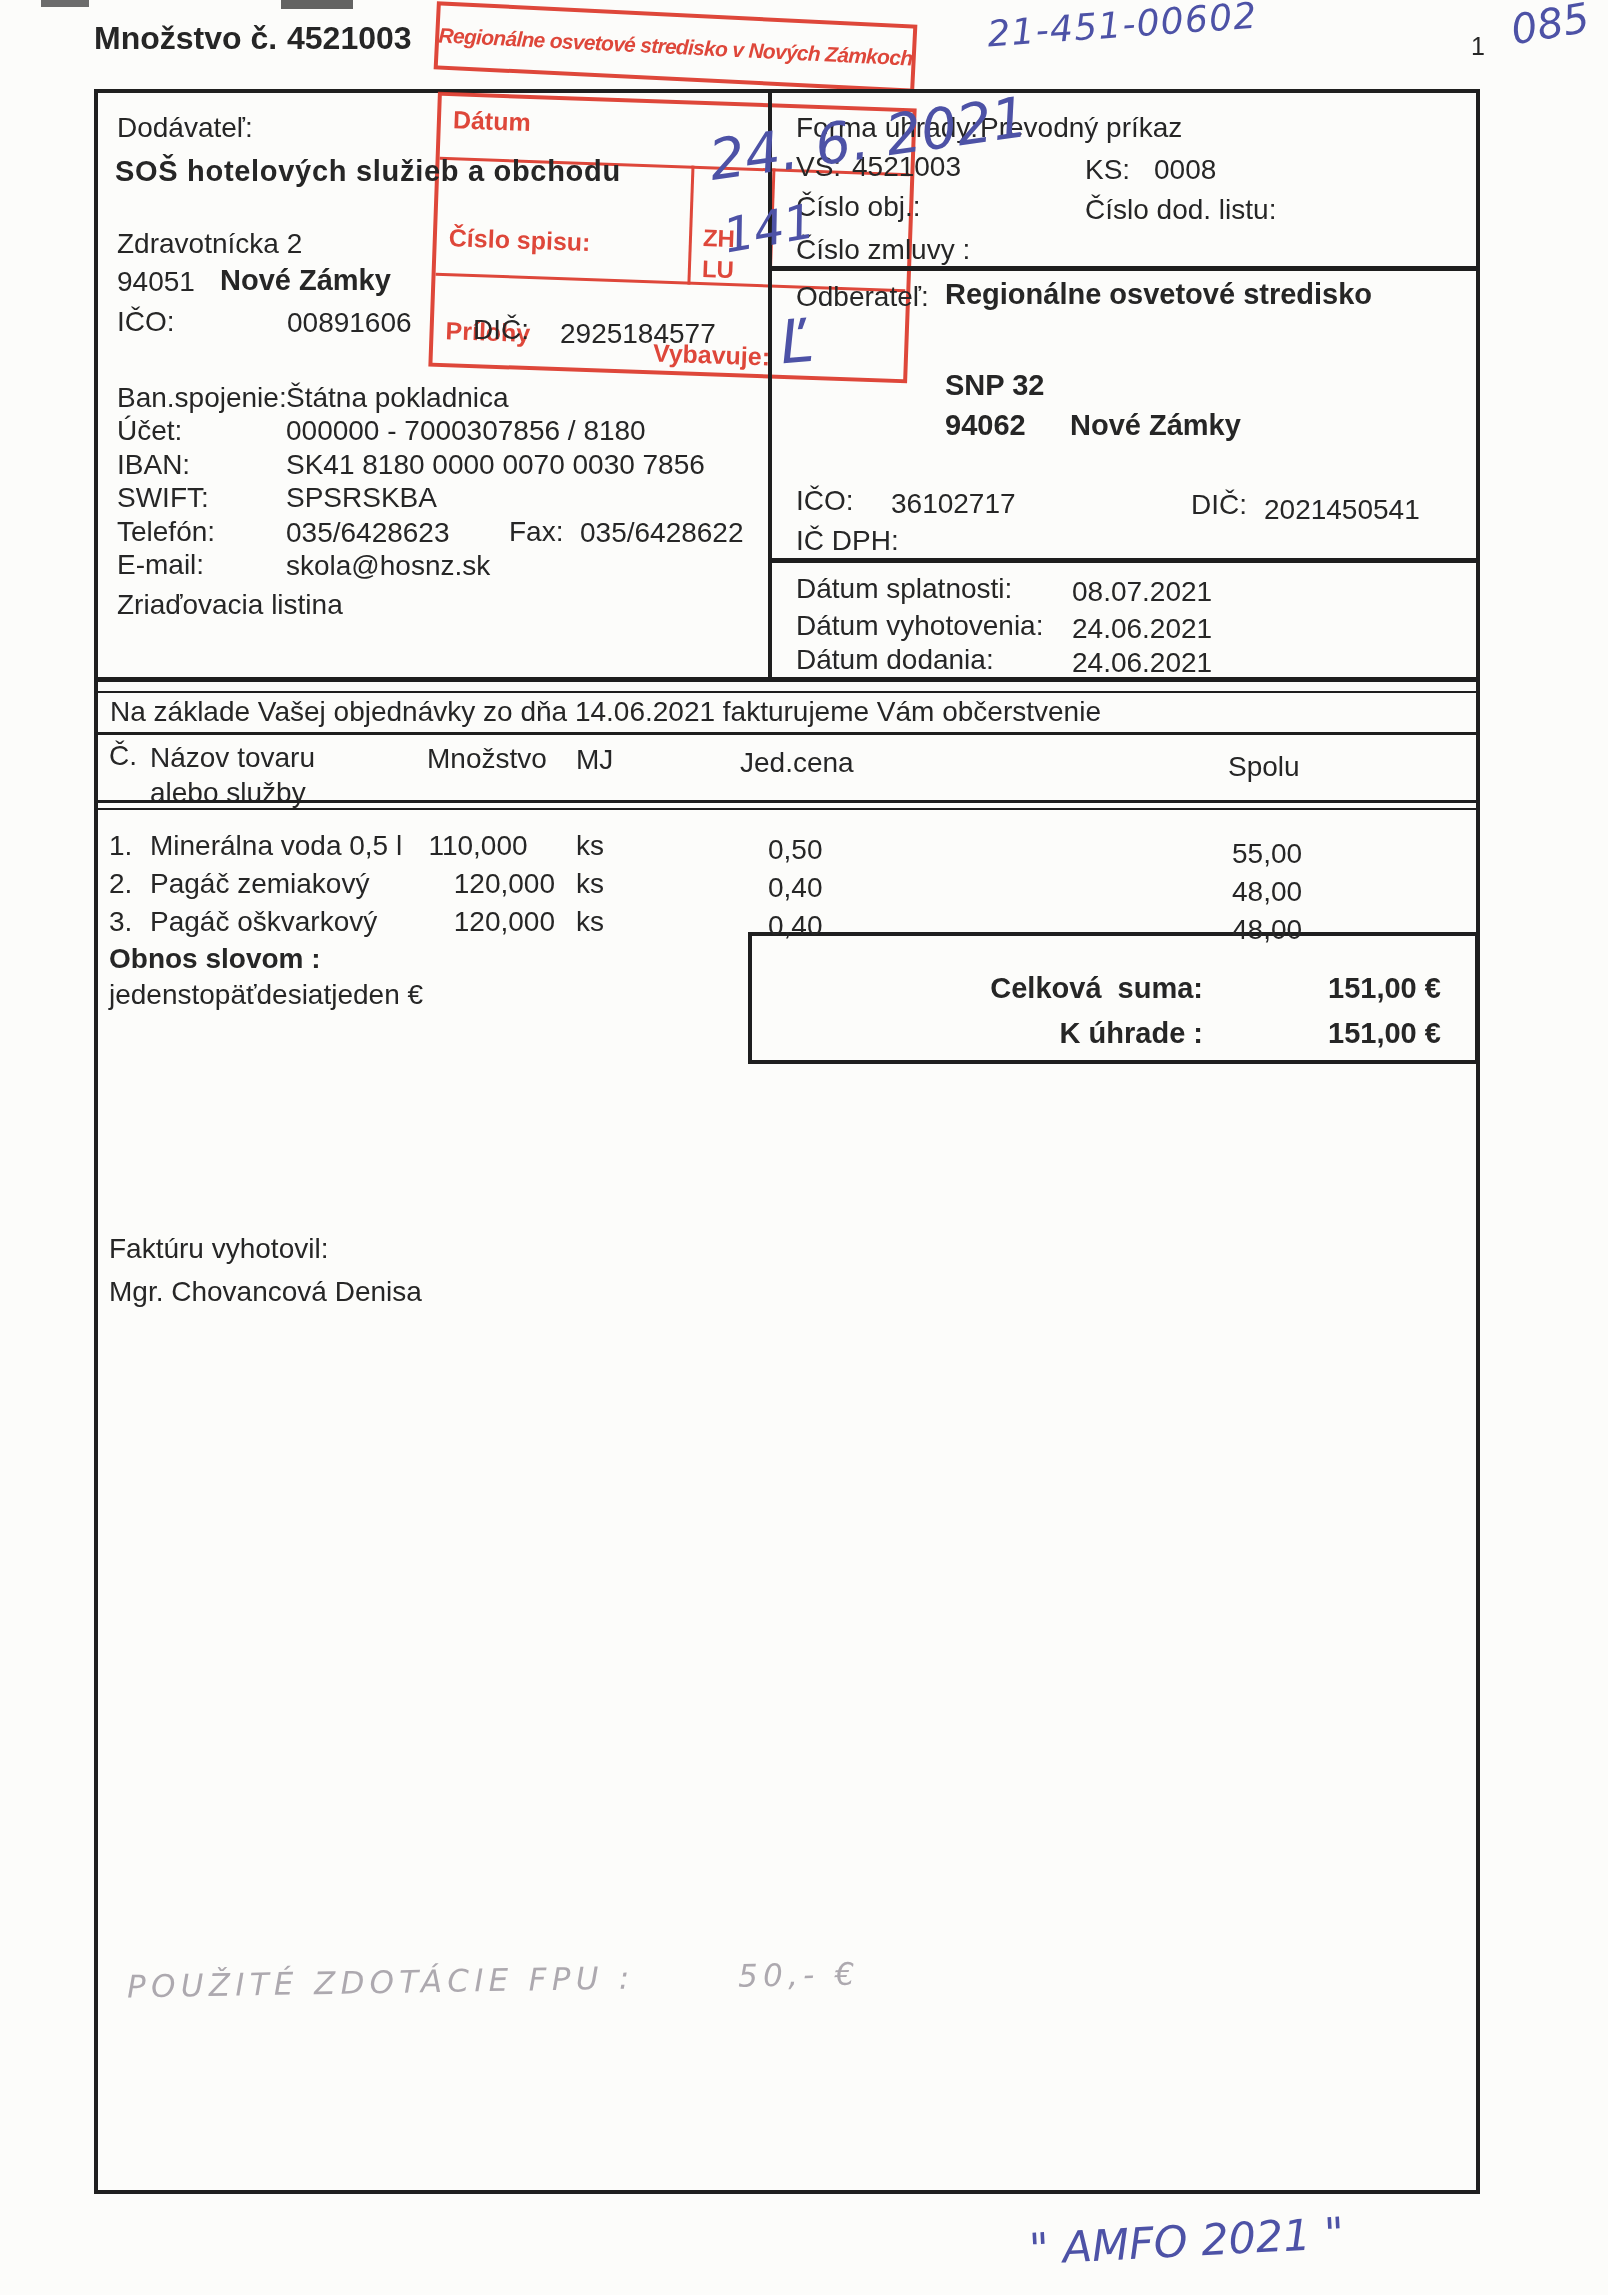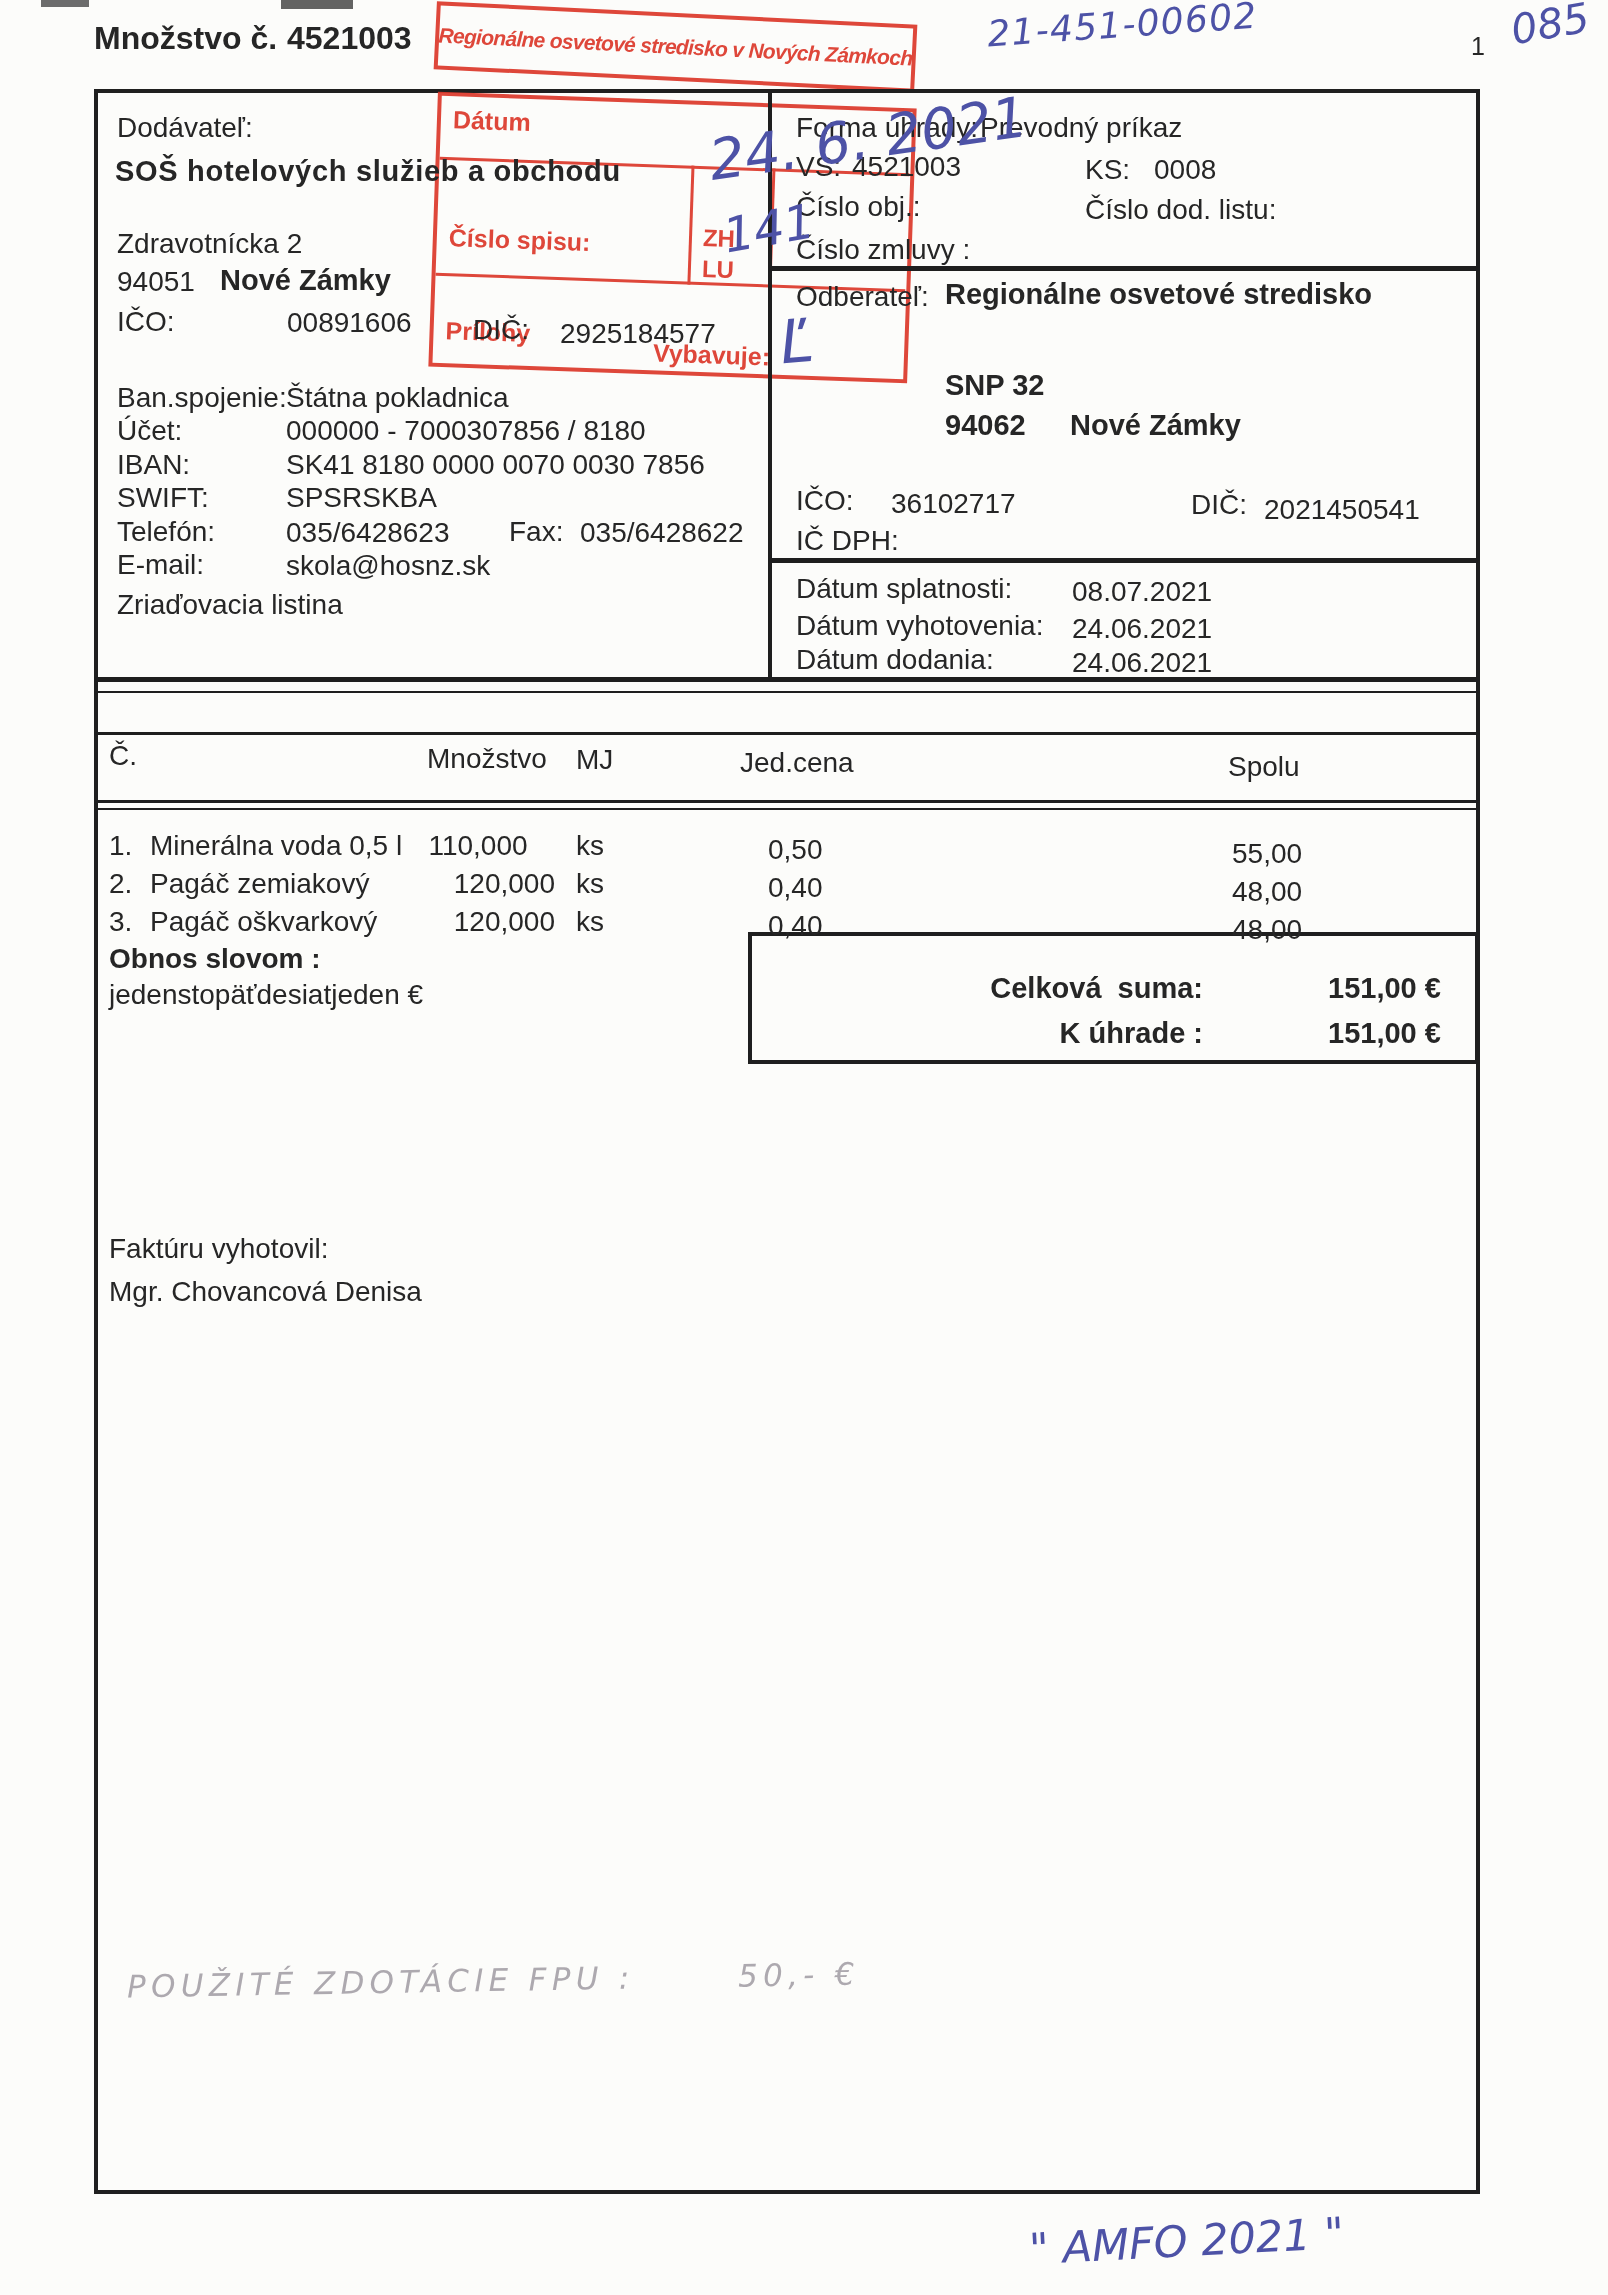--- a/index.html
+++ b/index.html
@@ -114,23 +114,25 @@
 
   <div class="abs fs42" style="left:796px;top:573px">Dátum splatnosti:</div>
   <div class="abs fs42" style="left:1072px;top:576px">08.07.2021</div>
   <div class="abs fs42" style="left:796px;top:610px">Dátum vyhotovenia:</div>
   <div class="abs fs42" style="left:1072px;top:613px">24.06.2021</div>
   <div class="abs fs42" style="left:796px;top:644px">Dátum dodania:</div>
   <div class="abs fs42" style="left:1072px;top:647px">24.06.2021</div>
 
   <div class="line" style="left:94px;top:677px;width:1386px;height:5.3px"></div>
   <div class="line" style="left:94px;top:691px;width:1386px;height:2px"></div>
+  <div class="abs fs42" style="left:110px;top:696px">Na základe Vašej objednávky zo dňa 14.06.2021 fakturujeme Vám občerstvenie</div>
   <div class="line" style="left:94px;top:732px;width:1386px;height:2.7px"></div>
 
   <div class="abs fs42" style="left:109px;top:740px">Č.</div>
+  <div class="abs fs42" style="left:150px;top:740px;width:234px;white-space:normal;line-height:1.25">Názov tovaru alebo služby</div>
   <div class="abs fs42" style="left:427px;top:743px">Množstvo</div>
   <div class="abs fs42" style="left:576px;top:744px">MJ</div>
   <div class="abs fs42" style="left:740px;top:747px">Jed.cena</div>
   <div class="abs fs42" style="left:1228px;top:751px">Spolu</div>
   <div class="line" style="left:94px;top:800px;width:1386px;height:2.7px"></div>
   <div class="line" style="left:94px;top:808px;width:1386px;height:2px"></div>
 
   <div class="abs fs42" style="left:109px;top:830px">1.</div>
   <div class="abs fs42" style="left:150px;top:830px">Minerálna voda 0,5 l</div>
   <div class="abs fs42" style="left:401px;top:830px;width:154px;text-align:center">110,000</div>

